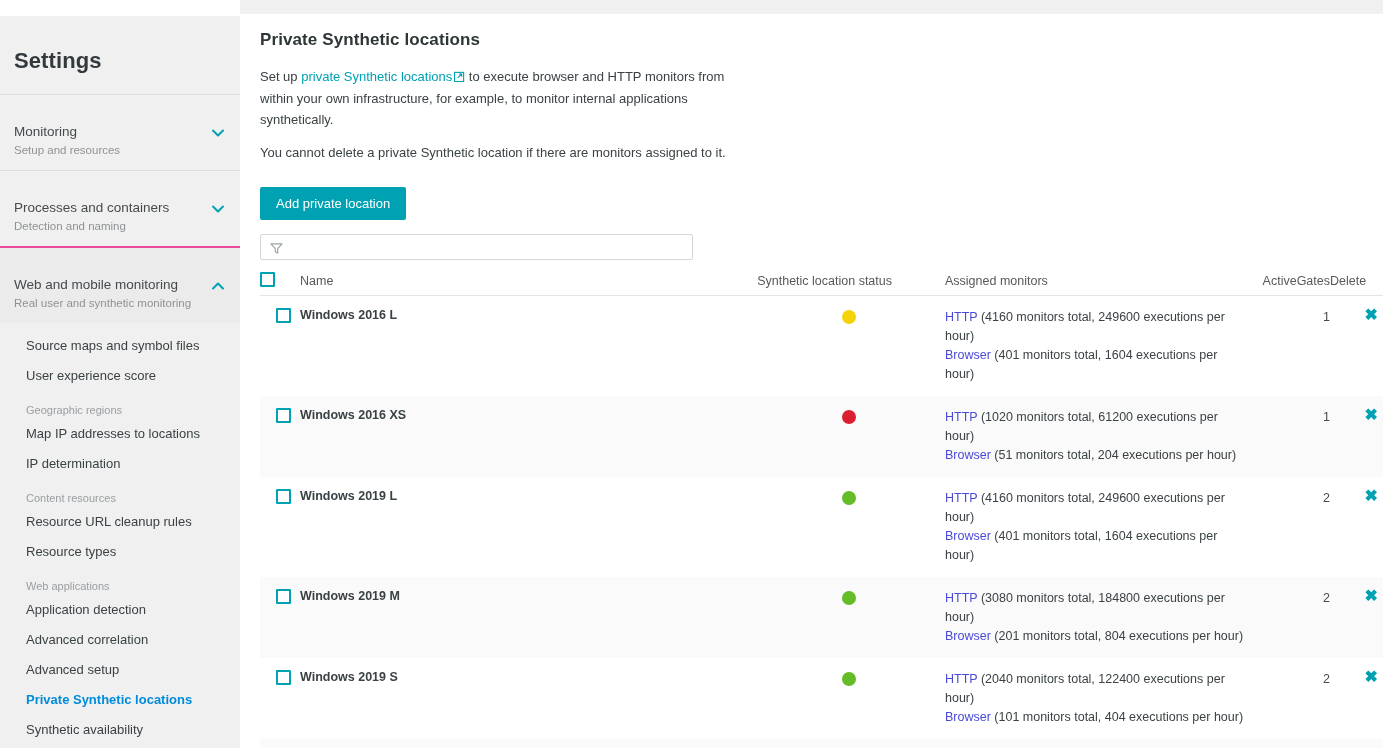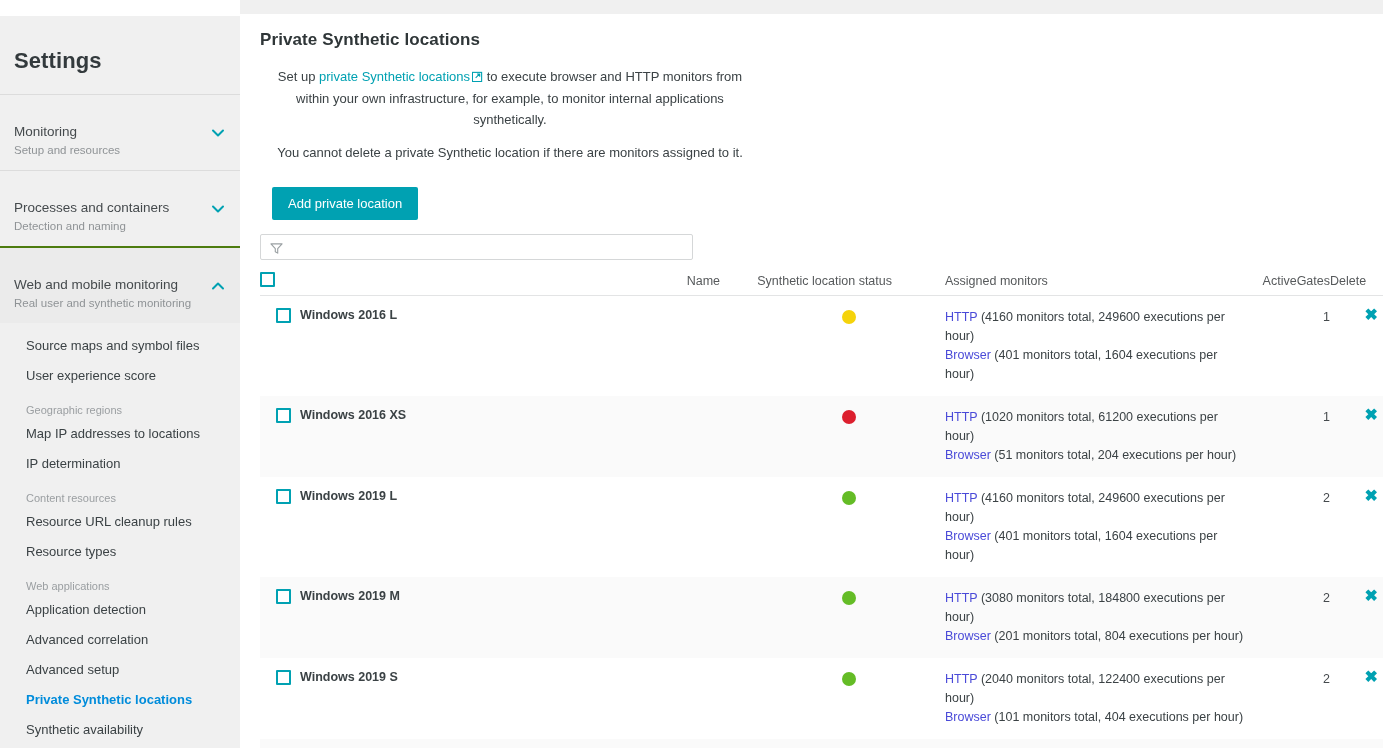--- a/index.html
+++ b/index.html
@@ -41,21 +41,21 @@
     letter-spacing: .1px;
   }
   .sb-section {
     padding: 12px 14px 12px 14px;
     border-top: 1px solid #dcdcdc;
     position: relative;
     cursor: pointer;
   }
   .sb-section.open {
     background: #ebebeb;
-    border-top: 2px solid #4d7c0f;
+    border-top: 2px solid #ec4899;
   }
   .sb-sec-title {
     font-size: 13.5px;
     color: #454a4d;
     line-height: 18px;
     margin-top: 16px;
   }
   .sb-sec-sub {
     font-size: 11.5px;
     color: #8f9396;
@@ -110,35 +110,34 @@
     color: #2f3638;
     margin: 0 0 16px 0;
     letter-spacing: .1px;
   }
   .intro {
     font-size: 13px;
     color: #3b4245;
     line-height: 21px;
     max-width: 500px;
     margin: 0 0 12px 0;
-    text-align: center;
   }
   .intro a, .link {
     color: #00a1b2;
     text-decoration: none;
     cursor: pointer;
   }
   .extlink-icon {
     display: inline-block;
     vertical-align: -1px;
     margin-left: 2px;
   }
   .btn-primary {
     display: inline-block;
-    margin: 12px 0 14px 12px;
+    margin: 12px 0 14px 0;
     background: #00a1b2;
     color: #ffffff;
     font-size: 13px;
     border: none;
     border-radius: 2px;
     padding: 9px 16px;
     cursor: pointer;
     font-family: "Liberation Sans", sans-serif;
   }
   .filterbox {
@@ -177,21 +176,21 @@
     font-size: 12.5px;
     font-weight: normal;
     color: #56595b;
     text-align: left;
     padding: 4px 0 7px 0;
     border-bottom: 1px solid #e3e4e5;
     vertical-align: bottom;
     white-space: nowrap;
   }
   .tbl th.c-check { width: 40px; }
-  .tbl th.c-name  { width: 420px; text-align: right; }
+  .tbl th.c-name  { width: 420px; }
   .tbl th.c-status{ width: 180px; text-align: right; padding-right: 8px;}
   .tbl th.c-mon   { width: 350px; padding-left: 45px;}
   .tbl th.c-ag    { width: 80px; text-align: right; }
   .tbl th.c-del   { width: 53px; text-align: left; padding-right: 10px;}
 
   .tbl td {
     font-size: 12.5px;
     color: #3b4245;
     padding: 12px 0;
     vertical-align: top;

